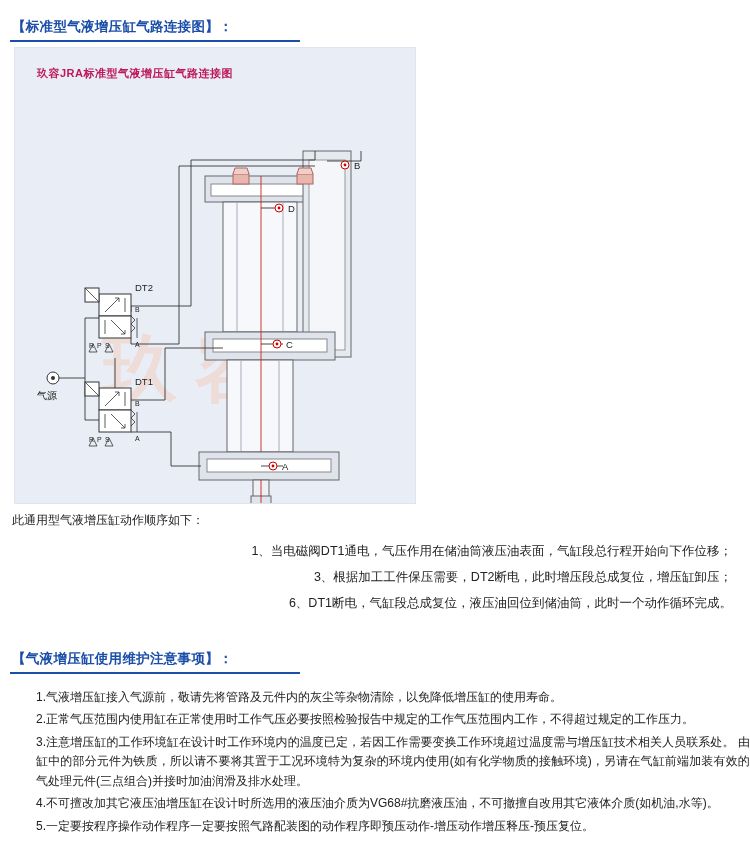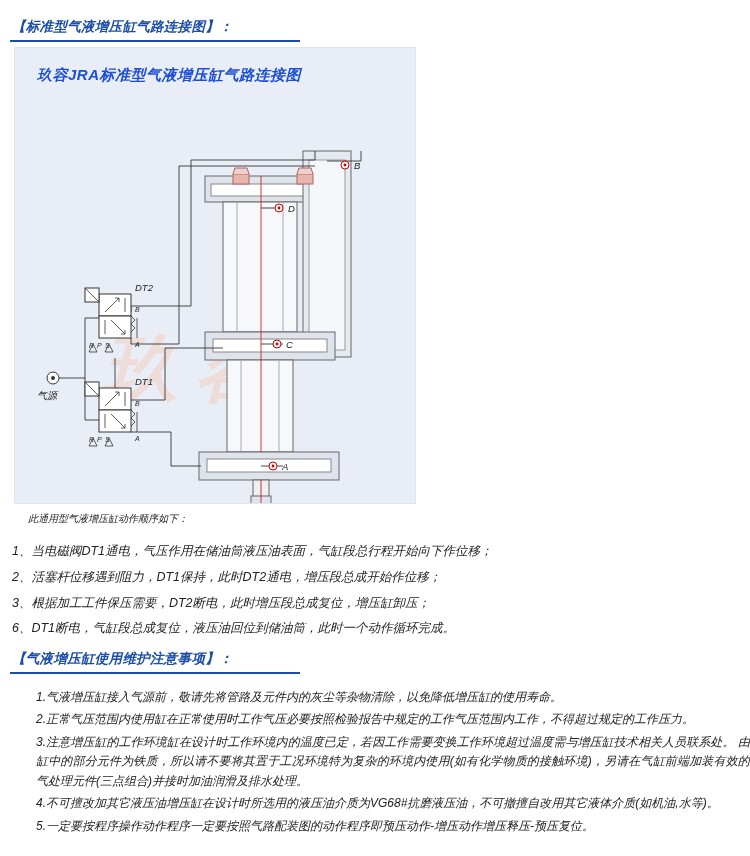--- a/index.html
+++ b/index.html
@@ -14,21 +14,20 @@
     color: #222;
     position: relative;
     overflow: hidden;
   }
   .page {
     width: 750px;
     height: 856px;
     position: relative;
     box-sizing: border-box;
     padding: 16px 10px;
-    font-style: italic;
   }
   .section-title {
     color: #1b4ea8;
     font-weight: bold;
     font-size: 13.5px;
     letter-spacing: 0.3px;
   }
   #title-1 {
     position: absolute;
     left: 12px;
@@ -49,23 +48,23 @@
     top: 47px;
     width: 400px;
     height: 455px;
     background: #e9eef6;
     border: 1px solid #dfe5ee;
   }
   .diagram-title {
     position: absolute;
     left: 22px;
     top: 18px;
-    font-size: 15px;
+    font-size: 11px;
     font-weight: bold;
-    color: #1d4ed8;
+    color: #be185d;
     letter-spacing: 0.5px;
   }
   .watermark {
     position: absolute;
     left: 88px;
     top: 272px;
     font-size: 74px;
     font-weight: bold;
     color: #f0d9d3;
     opacity: 0.85;
@@ -90,34 +89,35 @@
     font-family: "Liberation Sans", "DejaVu Sans", sans-serif;
   }
   .lbl-small {
     font-size: 7px;
     fill: #222;
     font-family: "Liberation Sans", "DejaVu Sans", sans-serif;
   }
   
   .intro {
     position: absolute;
-    left: 28px;
+    left: 12px;
     top: 512px;
-    font-size: 10px;
+    font-size: 12px;
   }
   .steps {
     position: absolute;
     left: 12px;
     top: 542px;
     width: 720px;
     font-size: 12.5px;
   }
   .steps .step {
     margin-bottom: 7px;
     line-height: 1.5;
+    text-align: right;
   }
   #title-2 {
     position: absolute;
     left: 12px;
     top: 650px;
   }
   .title2-underline {
     position: absolute;
     left: 10px;
     top: 672px;
@@ -301,21 +301,20 @@
       <text class="lbl" x="273" y="164">D</text>
       <text class="lbl" x="271" y="300">C</text>
       <text class="lbl" x="267" y="422">A</text>
     </svg>
   </div>
 
   <div class="intro">此通用型气液增压缸动作顺序如下：</div>
 
   <div class="steps">
     <div class="step">1、当电磁阀DT1通电，气压作用在储油筒液压油表面，气缸段总行程开始向下作位移；</div>
-    <div class="step">2、活塞杆位移遇到阻力，DT1保持，此时DT2通电，增压段总成开始作位移；</div>
     <div class="step">3、根据加工工件保压需要，DT2断电，此时增压段总成复位，增压缸卸压；</div>
     <div class="step">6、DT1断电，气缸段总成复位，液压油回位到储油筒，此时一个动作循环完成。</div>
   </div>
 
   <div class="section-title" id="title-2">【气液增压缸使用维护注意事项】：</div>
   <div class="title2-underline"></div>
 
   <div class="notes">
     <div class="note">1.气液增压缸接入气源前，敬请先将管路及元件内的灰尘等杂物清除，以免降低增压缸的使用寿命。</div>
     <div class="note">2.正常气压范围内使用缸在正常使用时工作气压必要按照检验报告中规定的工作气压范围内工作，不得超过规定的工作压力。</div>

